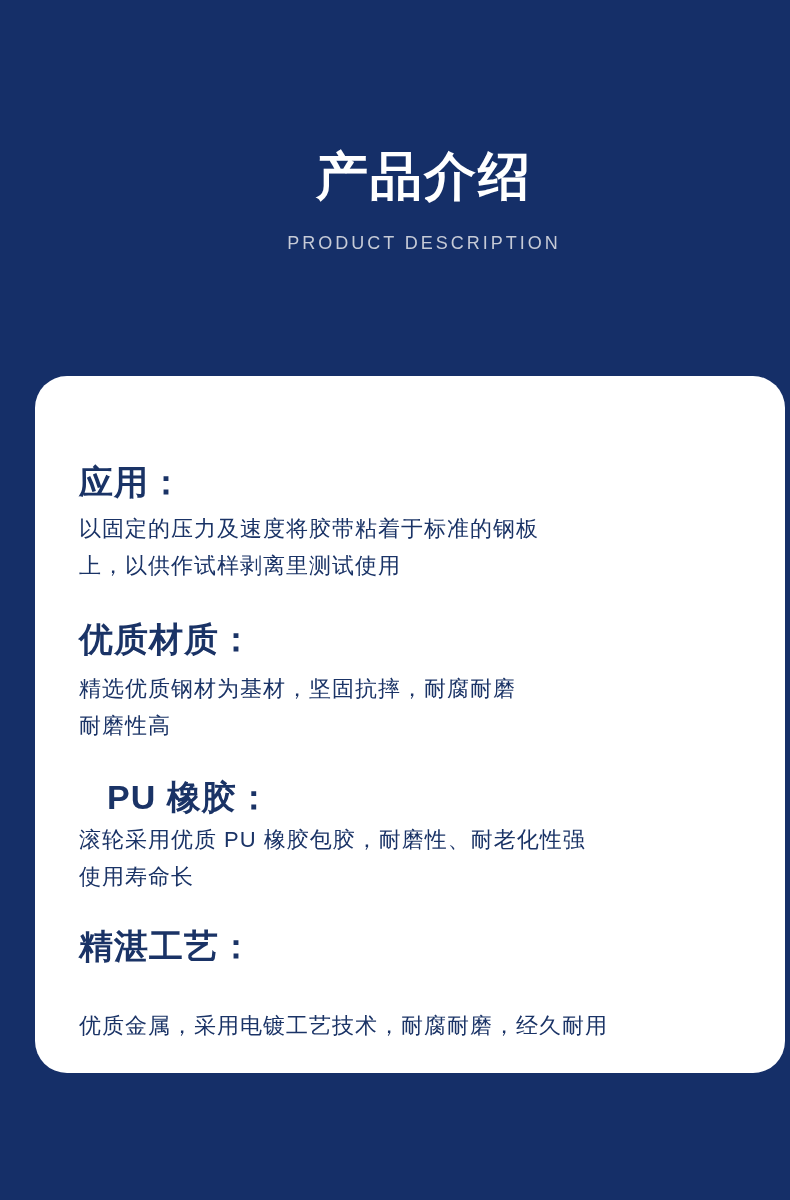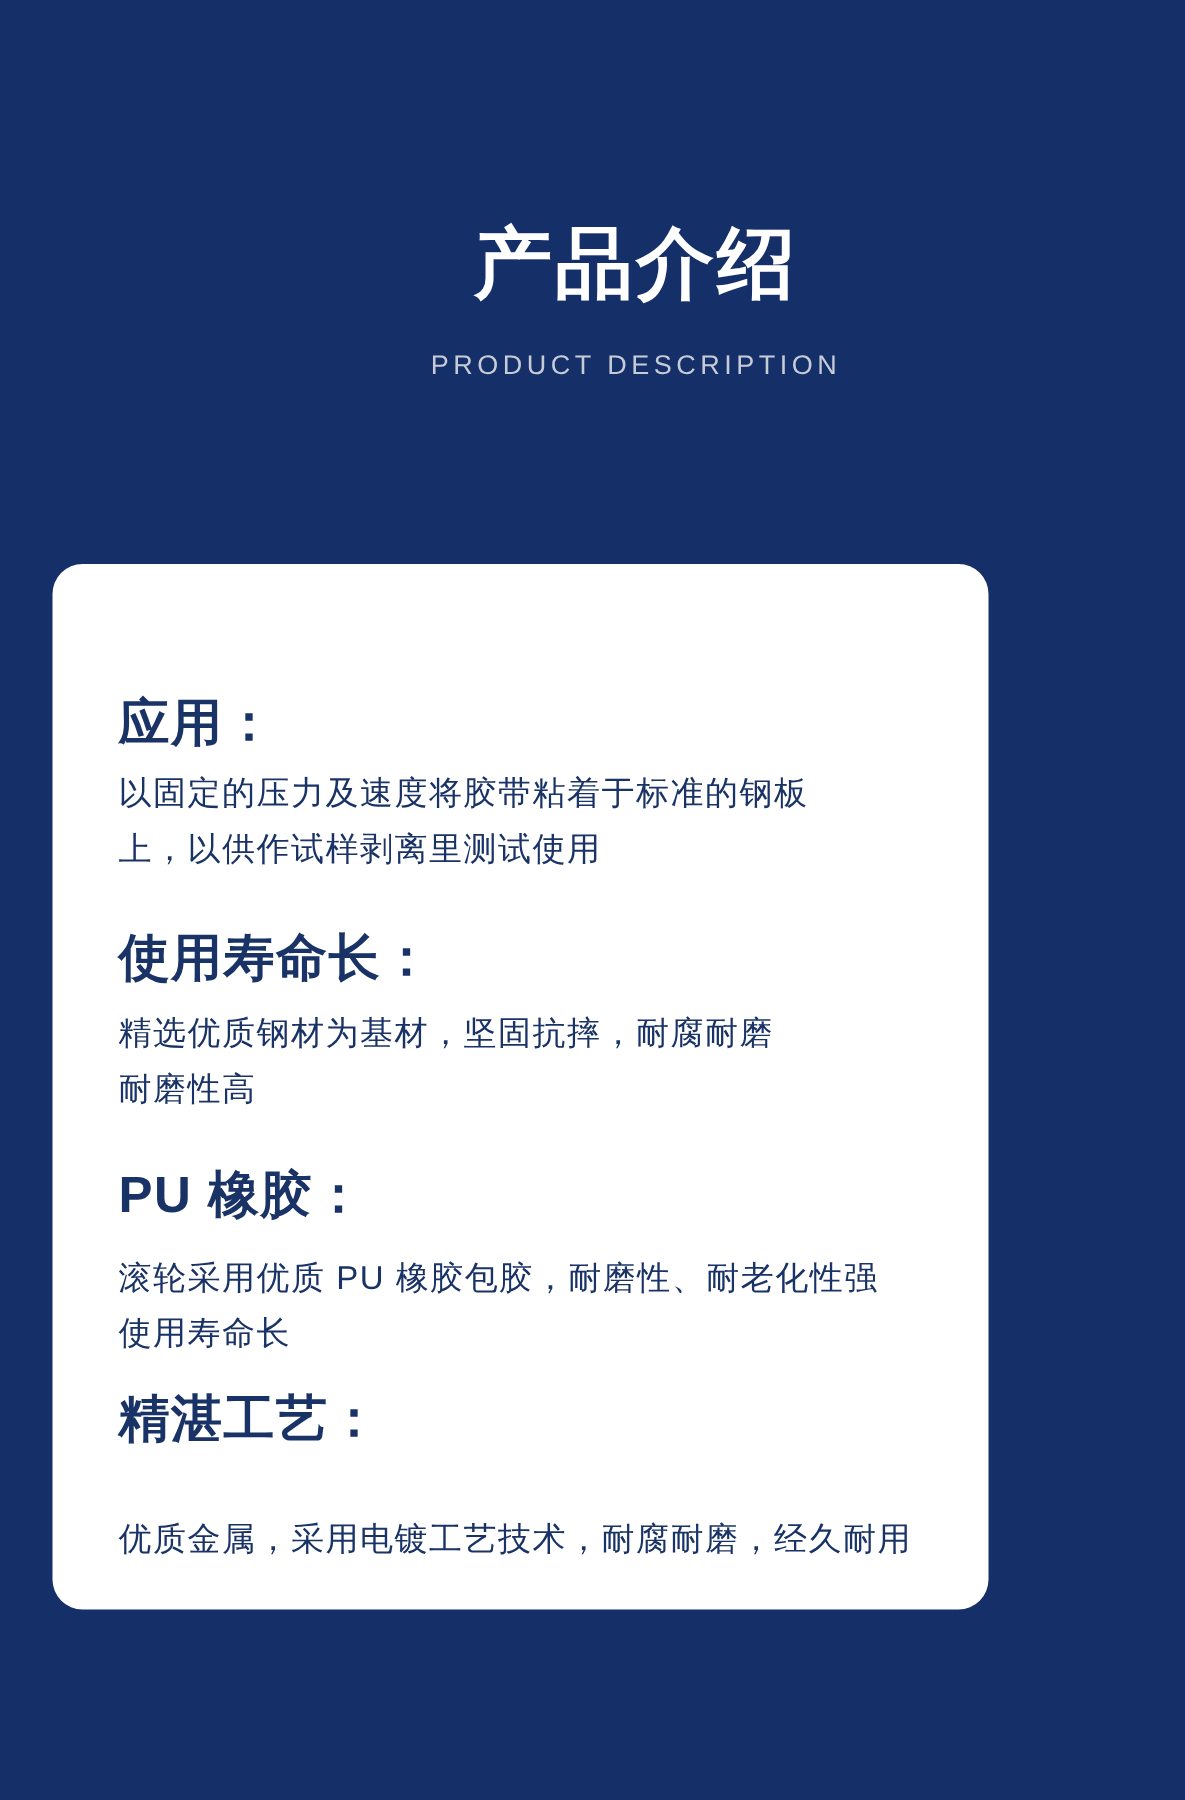--- a/index.html
+++ b/index.html
@@ -42,24 +42,24 @@
     font-size:18px;
     line-height:24px;
     font-weight:400;
     letter-spacing:3px;
     color:var(--subtitle-color);
   }
   .card{
     position:absolute;
     left:18px;
     top:359px;
-    width:624px;
+    width:750px;
     height:697px;
     background:var(--card-bg);
-    border-radius:20px;
+    border-radius:32px;
   }
   .sec-heading{
     position:absolute;
     left:27px;
     right:20px;
     font-size:34px;
     line-height:42px;
     font-weight:700;
     letter-spacing:1px;
     color:var(--text-navy);
@@ -73,42 +73,42 @@
     line-height:37px;
     font-weight:400;
     letter-spacing:1px;
     color:var(--text-navy);
     white-space:pre-line;
   }
   .s1h{top:68px;}
   .s1b{top:117px;}
   .s2h{top:225px;}
   .s2b{top:277px;}
-  .s3h{top:383px;}
-  .s3b{top:440px;}
+  .s3h{top:383px;margin-left:28px;}
+  .s3b{top:428px;}
   .s4h{top:532px;}
   .s4b{top:580px;margin-top:34px;}
 </style>
 </head>
 <body>
 
 <div class="page">
 
   <div class="header">
     <h1 class="title">产品介绍</h1>
     <div class="subtitle">PRODUCT DESCRIPTION</div>
   </div>
 
   <section class="card">
 
     <h2 class="sec-heading s1h">应用：</h2>
     <p class="sec-body s1b">以固定的压力及速度将胶带粘着于标准的钢板
 上，以供作试样剥离里测试使用</p>
 
-    <h2 class="sec-heading s2h">使用寿命长：</h2>
+    <h2 class="sec-heading s2h">优质材质：</h2>
     <p class="sec-body s2b">精选优质钢材为基材，坚固抗摔，耐腐耐磨
 耐磨性高</p>
 
     <h2 class="sec-heading s3h">PU 橡胶：</h2>
     <p class="sec-body s3b">滚轮采用优质 PU 橡胶包胶，耐磨性、耐老化性强
 使用寿命长</p>
 
     <h2 class="sec-heading s4h">精湛工艺：</h2>
     <p class="sec-body s4b">优质金属，采用电镀工艺技术，耐腐耐磨，经久耐用</p>
 

